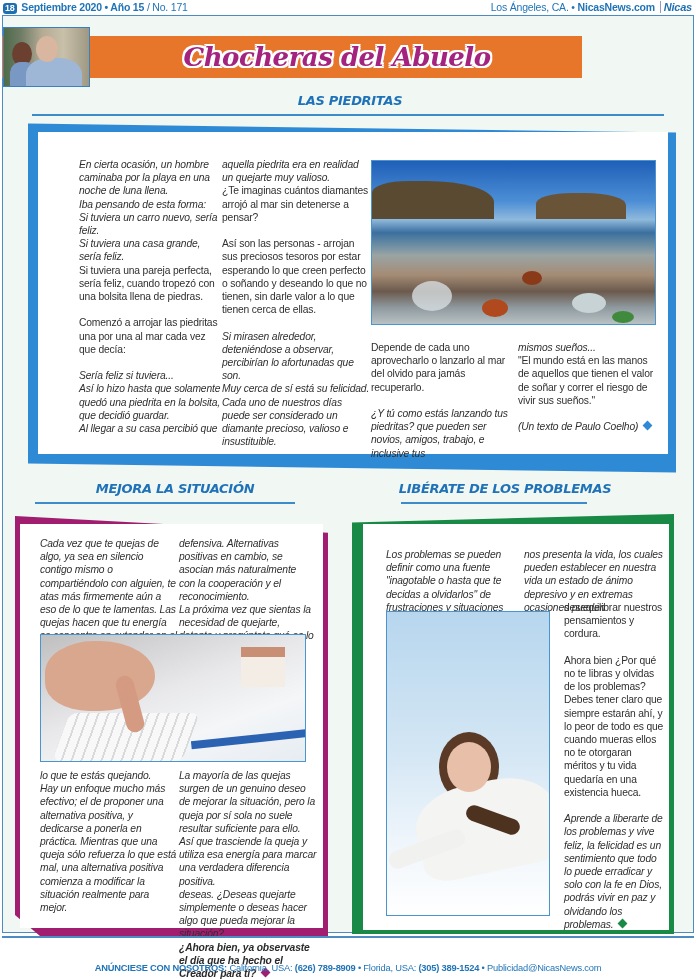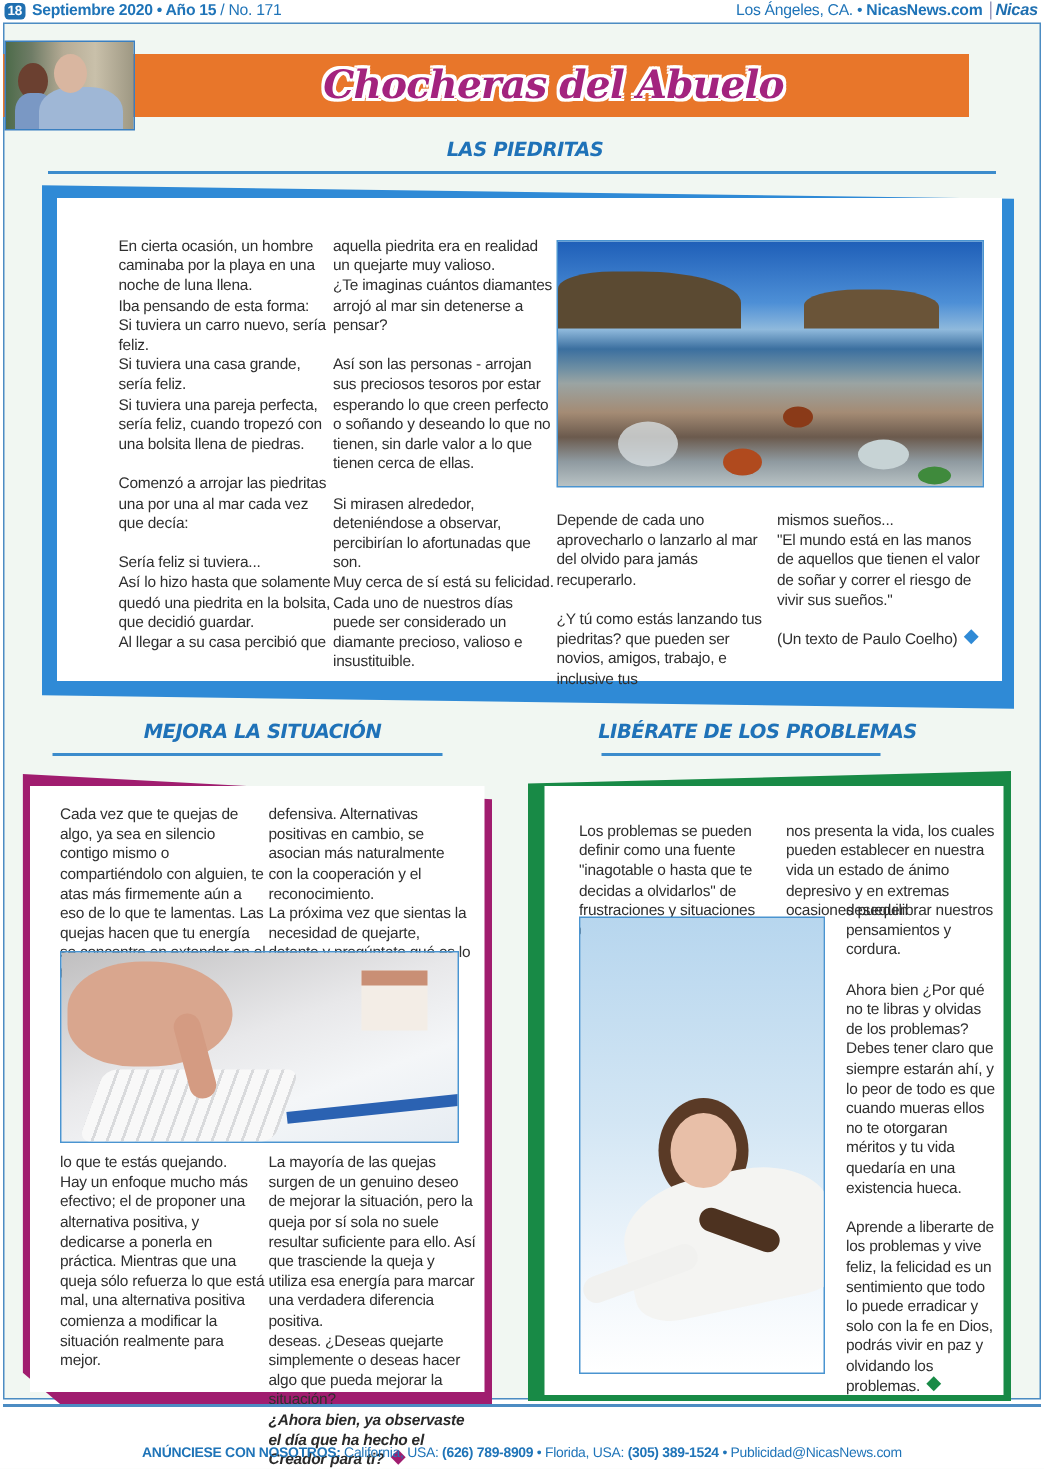--- a/index.html
+++ b/index.html
@@ -12,39 +12,39 @@
   .topbar .left .pg { display: inline-block; background: #1f6fb0; color: #fff; border-radius: 3px; padding: 0 2px; font-size: 9px; line-height: 11px; margin-right: 2px; }
   .topbar .left .num { font-weight: normal; }
   .topbar .right { position: absolute; right: 4px; top: 1px; font-size: 10.5px; color: #1f74b8; white-space: nowrap; letter-spacing: -0.2px; }
   .topbar .right b { font-weight: bold; }
   .topbar .right .logo { display: inline-block; font-style: italic; font-weight: bold; color: #1f6fb0; font-size: 11px; border-left: 1px solid #99b; padding-left: 3px; margin-left: 2px; }
 
   
   .frame { position: absolute; left: 2px; top: 15px; width: 692px; height: 918px; background: #f1f7f2; border: 1.5px solid #4c8cc3; border-top: 1px solid #4c8cc3; }
 
   
-  .banner { position: absolute; left: 2px; top: 36px; width: 644px; height: 42px; background: #e8762a; }
+  .banner { position: absolute; left: 2px; top: 36px; width: 580px; height: 42px; background: #e8762a; }
   .banner-title { position: absolute; left: 0; top: 0; width: 100%; text-align: center; line-height: 42px; font-family: "DejaVu Serif", serif; font-style: italic; font-weight: bold; font-size: 26px; color: #a3237e; text-shadow: -2px -2px 0 #fff, 2px -2px 0 #fff, -2px 2px 0 #fff, 2px 2px 0 #fff, 0 2px 0 #fff, 0 -2px 0 #fff, 2px 0 0 #fff, -2px 0 0 #fff; padding-left: 90px; letter-spacing: -0.5px; }
   .avatar-photo { position: absolute; left: 3px; top: 27px; width: 87px; height: 60px; border: 1.5px solid #3a7fc0; overflow: hidden;
     background: linear-gradient(90deg, #4d6b4a 0%, #6f7c66 20%, #b5ab95 45%, #c9c0aa 70%, #9e9883 100%); }
   .avatar-photo .p1 { position: absolute; left: 32px; top: 8px; width: 22px; height: 26px; border-radius: 50%; background: #d9b6a0; }
   .avatar-photo .p2 { position: absolute; left: 22px; top: 30px; width: 56px; height: 40px; border-radius: 40% 40% 0 0; background: #9fb7d6; }
   .avatar-photo .p3 { position: absolute; left: 8px; top: 14px; width: 20px; height: 24px; border-radius: 50%; background: #6b4030; }
   .avatar-photo .p4 { position: absolute; left: 6px; top: 34px; width: 26px; height: 30px; border-radius: 40% 40% 0 0; background: #7a98c4; }
 
   
   .sec-title { position: absolute; font-family: "DejaVu Sans", sans-serif; font-style: italic; font-weight: bold; color: #1f72b8; font-size: 13px; letter-spacing: -0.3px; text-align: center; }
   .sec-rule { position: absolute; height: 1.5px; background: #3c8ccc; }
 
   
   .a1-back { position: absolute; left: 28px; top: 128px; width: 648px; height: 340px; background: #2f8ad6; transform: skew(0deg, 0.8deg); }
   .a1-box { position: absolute; left: 38px; top: 132px; width: 630px; height: 322px; background: #ffffff; }
   .col { position: absolute; font-size: 10.3px; line-height: 13.2px; color: #2f2f2f; letter-spacing: -0.15px; }
   .col p { margin: 0 0 13.2px 0; }
-  .col p.tight { margin: 0; }
+  .col p.tight { margin: 0; font-style: italic; }
 
   .beach { position: absolute; left: 371px; top: 160px; width: 285px; height: 165px; border: 1px solid #4a94d0; overflow: hidden;
     background: linear-gradient(180deg, #1f5fb8 0%, #4d8fd6 25%, #8fb9dc 36%, #3b6f9f 44%, #6e8fa3 52%, #9aa4a3 58%, #a48b74 70%, #6b5a4d 80%, #8f9aa0 90%, #b8c2c4 100%); }
   .beach .rock1 { position: absolute; left: 0; top: 20px; width: 122px; height: 38px; background: #5b4a32; border-radius: 30% 55% 0 0; }
   .beach .rock2 { position: absolute; left: 164px; top: 32px; width: 90px; height: 26px; background: #6a5438; border-radius: 40% 45% 0 0; }
   .beach .glass1 { position: absolute; left: 40px; top: 120px; width: 40px; height: 30px; border-radius: 50%; background: #d7dde0; opacity: 0.8; }
   .beach .glass2 { position: absolute; left: 110px; top: 138px; width: 26px; height: 18px; border-radius: 50%; background: #b04a1e; }
   .beach .glass3 { position: absolute; left: 200px; top: 132px; width: 34px; height: 20px; border-radius: 50%; background: #c7d3d5; }
   .beach .glass4 { position: absolute; left: 150px; top: 110px; width: 20px; height: 14px; border-radius: 50%; background: #8a3a18; }
   .beach .glass5 { position: absolute; left: 240px; top: 150px; width: 22px; height: 12px; border-radius: 50%; background: #3f8a3c; }

